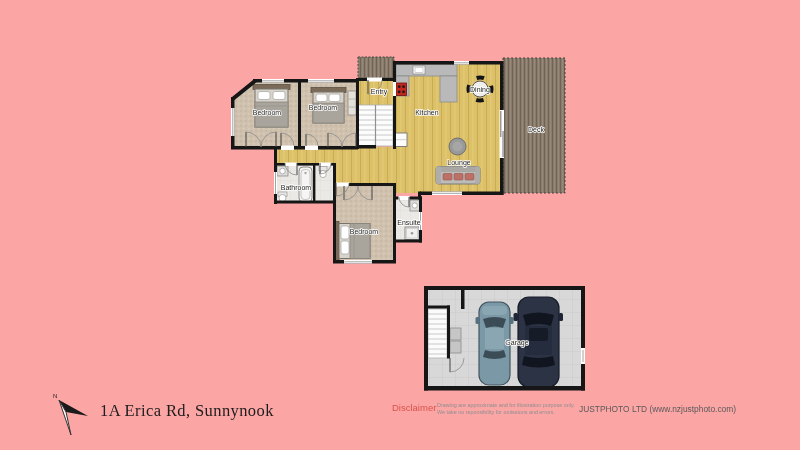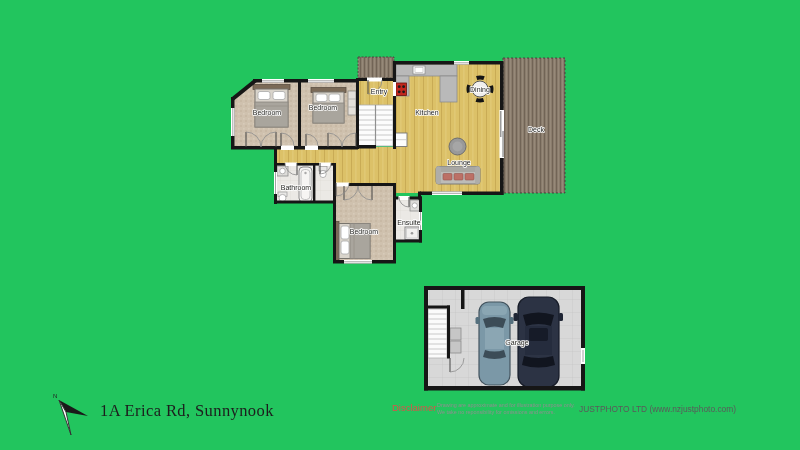--- a/index.html
+++ b/index.html
@@ -1,16 +1,16 @@
 <!DOCTYPE html>
 <html><head>
 <meta charset="utf-8">
 <style>
   html,body{margin:0;padding:0;background:#ffffff;}
-  #stage{position:relative;width:800px;height:450px;background:#22c55e;overflow:hidden;
+  #stage{position:relative;width:800px;height:450px;background:#fca5a5;overflow:hidden;
          font-family:"Liberation Sans",sans-serif;}
   svg{display:block;}
   .lbl{font:7px "Liberation Sans",sans-serif; fill:#23231f; paint-order:stroke;
        stroke:#ffffff; stroke-width:1.6px; stroke-linejoin:round;}
   .addr{font:16.5px "Liberation Serif",serif; fill:#1d1d1d; letter-spacing:.4px;}
   .disc-red{font:9.5px "Liberation Sans",sans-serif; fill:#d9534a;}
   .disc-small{font:5.4px "Liberation Sans",sans-serif; fill:#8f8f8f;}
   .company{font:8.4px "Liberation Sans",sans-serif; fill:#5a5a5a;}
   .n-label{font:6px "Liberation Sans",sans-serif; fill:#222;}
 </style>

